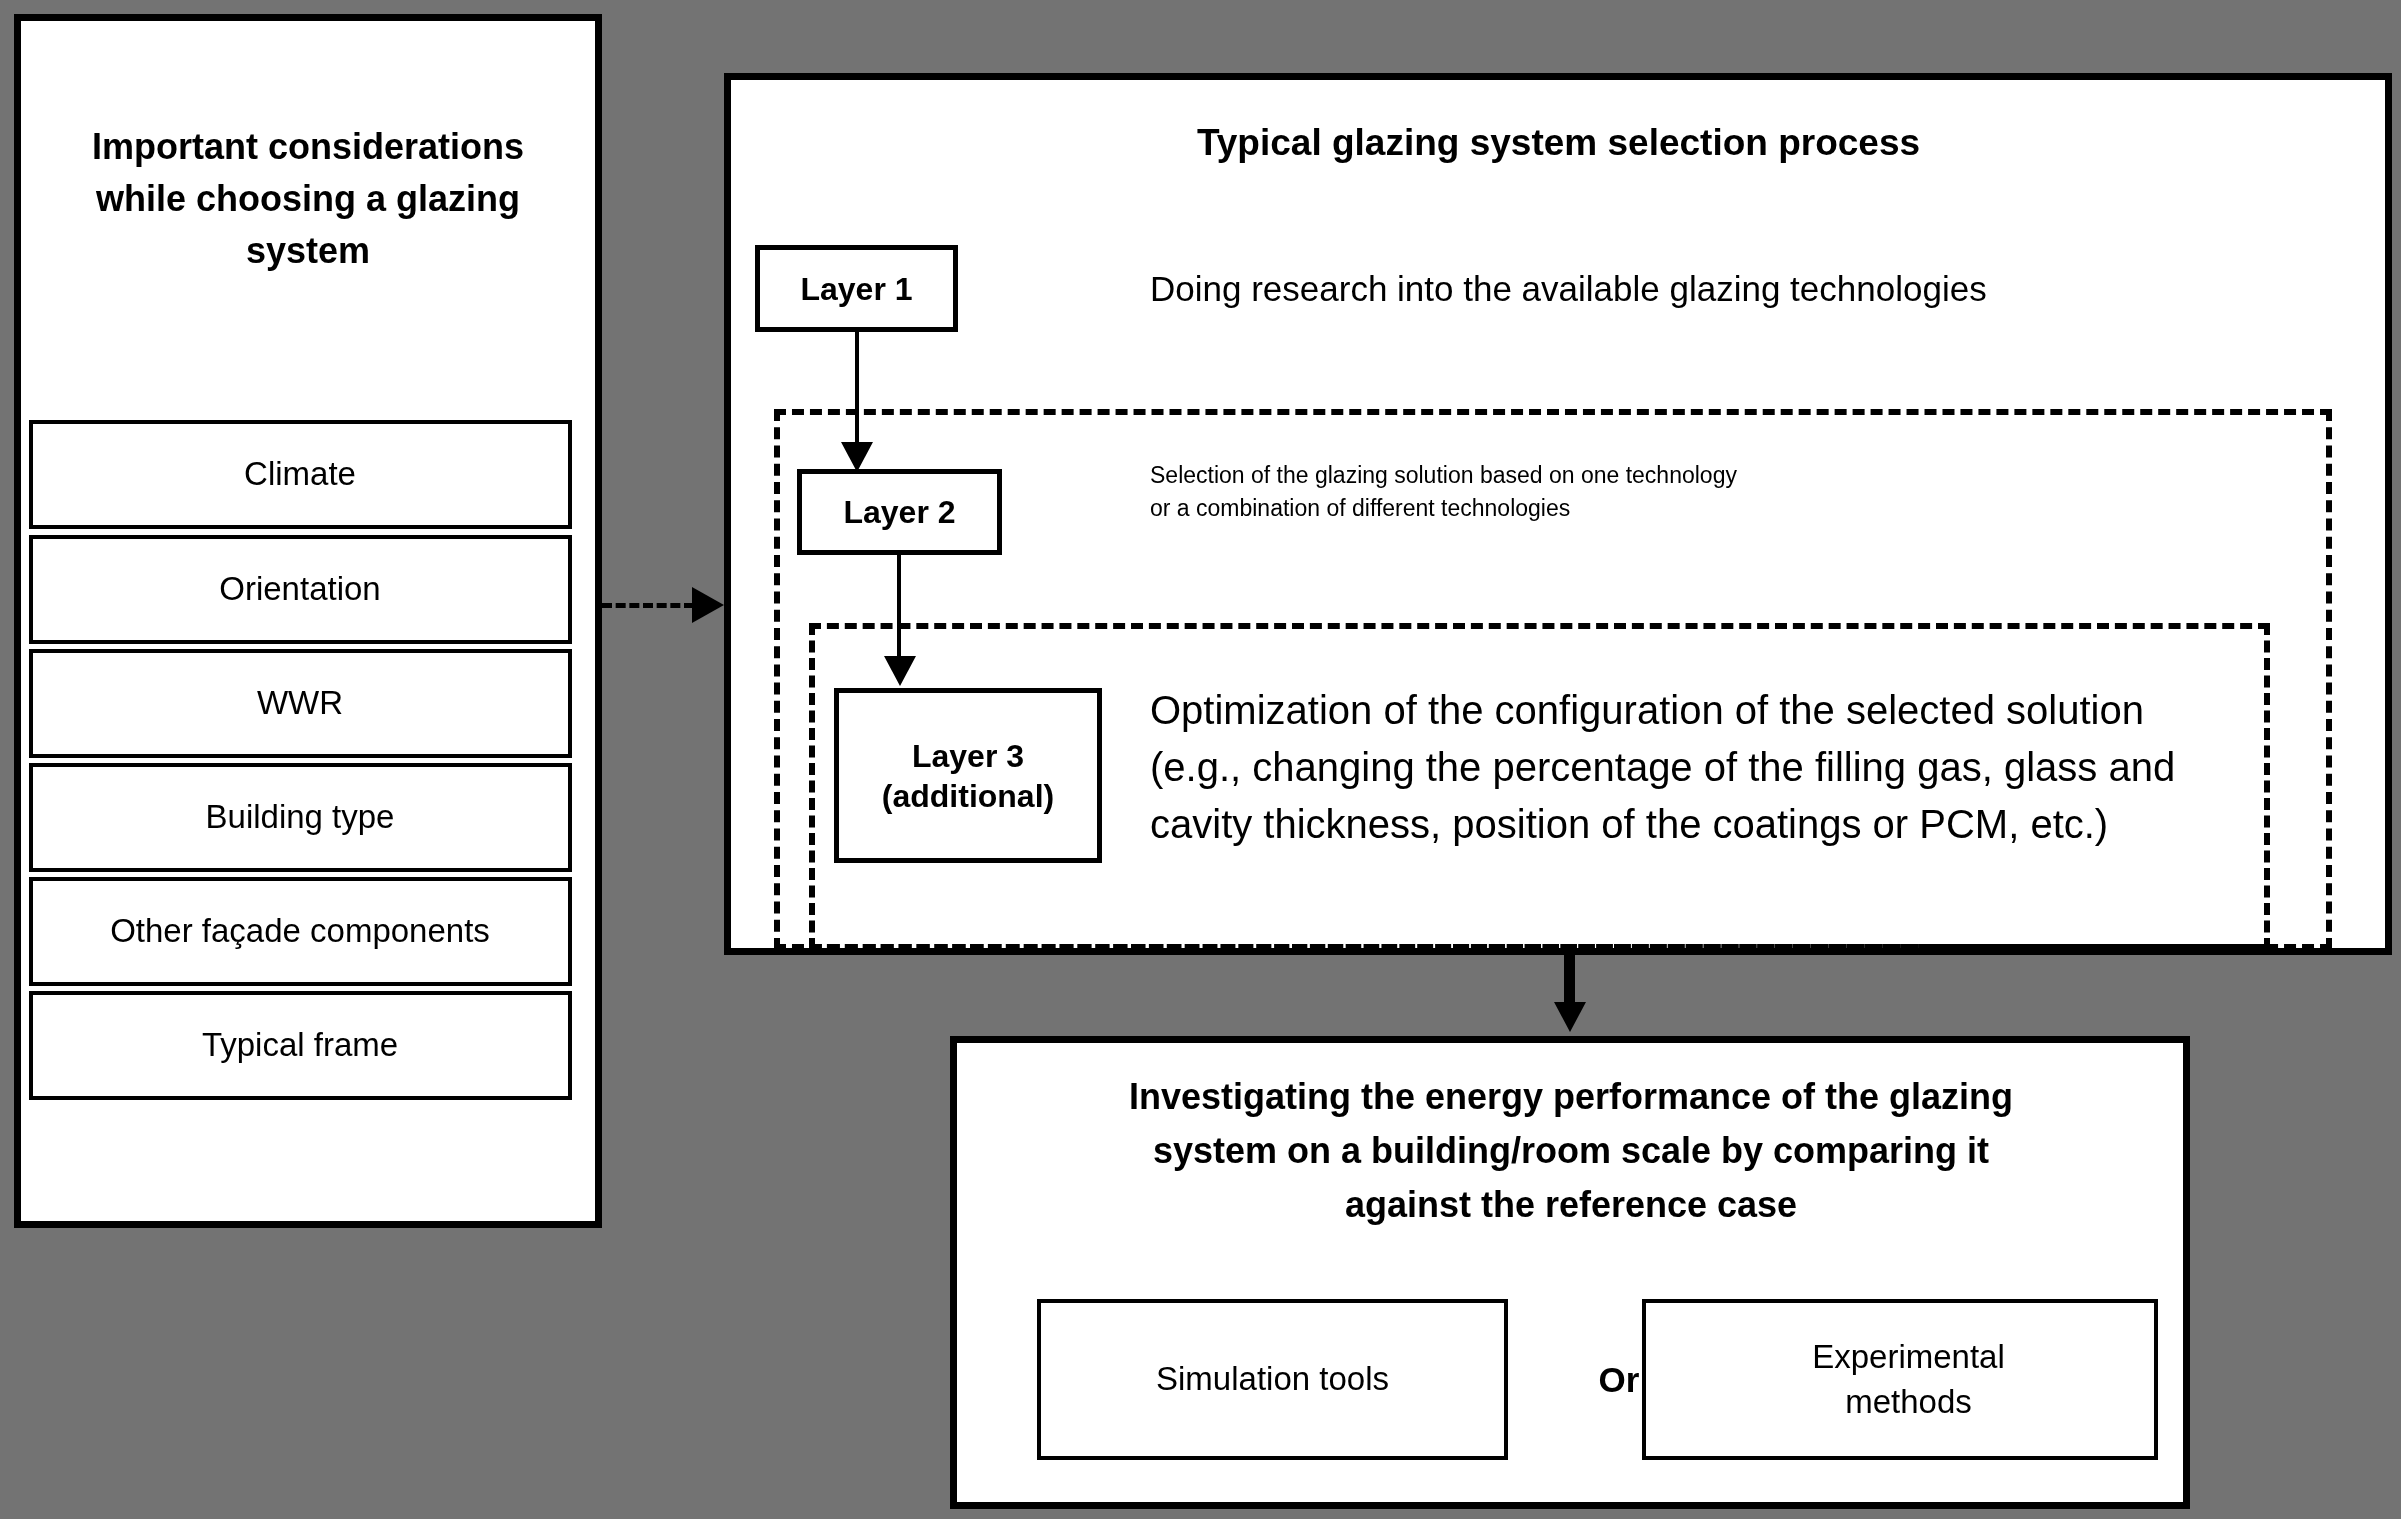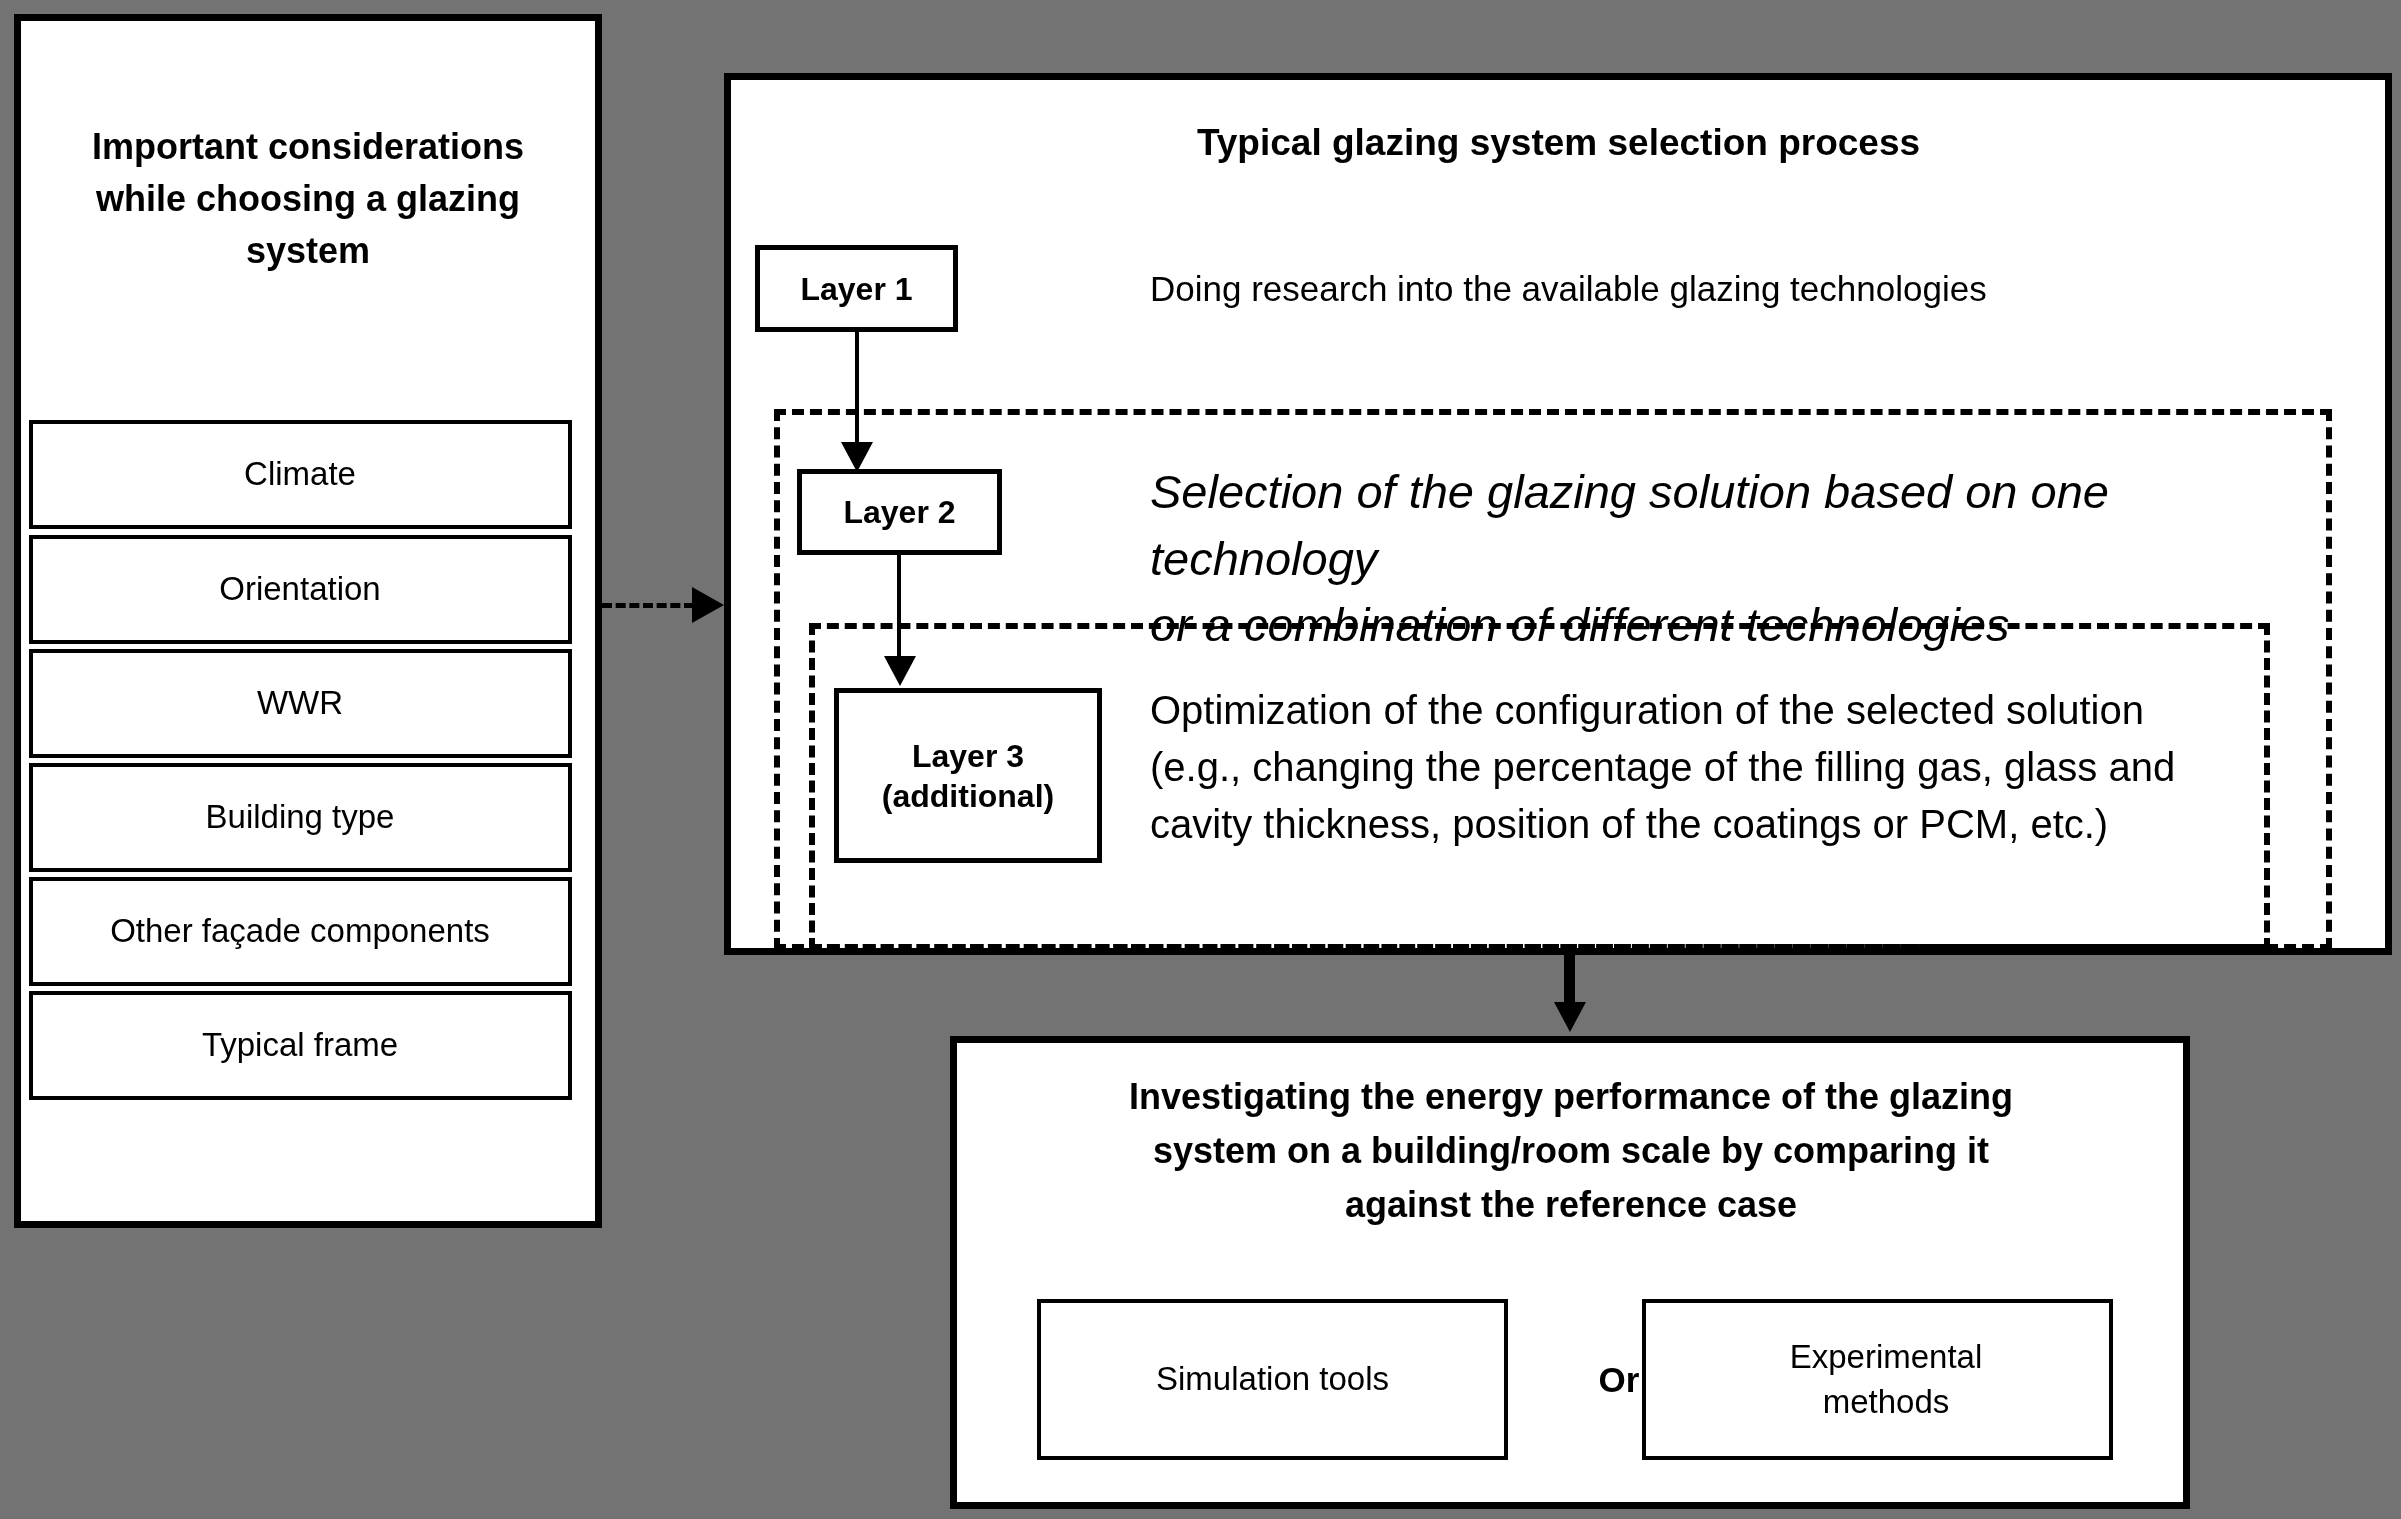--- a/index.html
+++ b/index.html
@@ -113,25 +113,24 @@
     height: 50px;
     font-size: 35px;
     justify-content: flex-start;
     text-align: left;
   }
   #layer2-desc {
     left: 1150px;
     top: 459px;
     width: 1135px;
     height: 112px;
-    font-size: 47px;
+    font-size: 23px;
     justify-content: flex-start;
     align-items: flex-start;
     text-align: left;
-    font-style: italic;
   }
   #layer3-desc {
     left: 1150px;
     top: 682px;
     width: 1147px;
     height: 174px;
     font-size: 40px;
     justify-content: flex-start;
     align-items: flex-start;
     text-align: left;
@@ -161,21 +160,21 @@
   #result-title {
     left: 968px;
     top: 1070px;
     width: 1206px;
     height: 161px;
     font-size: 36px;
     font-weight: bold;
     line-height: 1.5;
   }
   #sim-tools-box { left: 1037px; top: 1299px; width: 471px; height: 161px; border-width: 4.3px; }
-  #exp-methods-box { left: 1642px; top: 1299px; width: 471px; height: 161px; border-width: 4.3px; padding-left: 17px; }
+  #exp-methods-box { left: 1642px; top: 1299px; width: 516px; height: 161px; border-width: 4.3px; padding-left: 17px; }
   .method-label {
     position: relative;
     width: 100%;
     height: 100%;
     font-size: 33px;
     line-height: 1.35;
   }
   #or-label {
     left: 1508px;
     top: 1352px;

